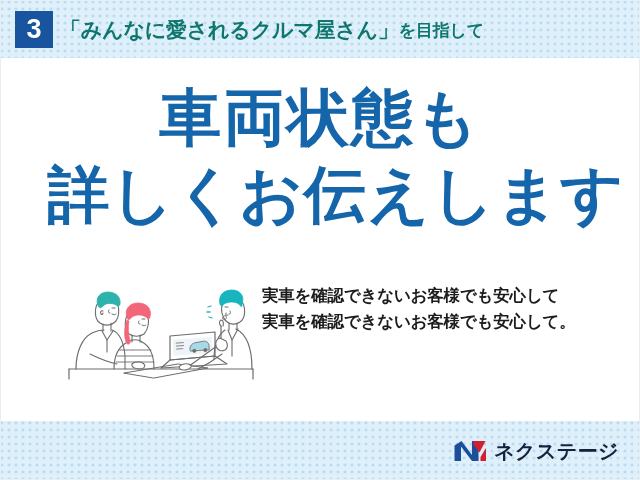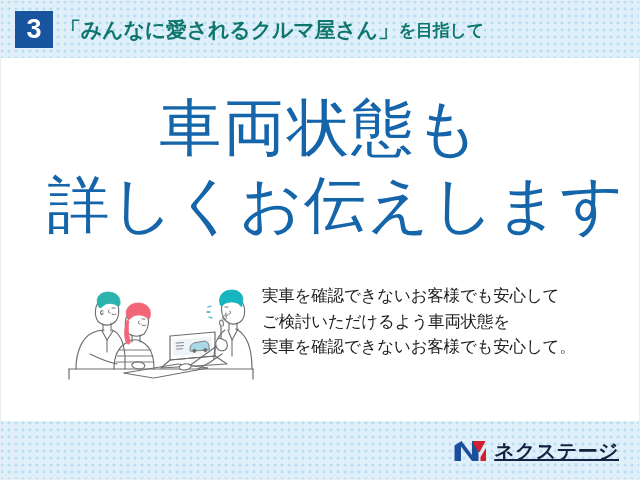--- a/index.html
+++ b/index.html
@@ -90,25 +90,25 @@
   }
   #header-title .suffix {
     font-size: 17px;
     letter-spacing: -0.2px;
   }
 
   
   #headline {
     position: absolute;
     left: 0;
-    top: 96px;
+    top: 86px;
     width: 640px;
     text-align: center;
     color: #1565ab;
-    font-weight: normal;
+    font-weight: bold;
     line-height: 1.02;
     z-index: 10;
   }
   #headline .line1 {
     display: block;
     font-size: 62px;
     letter-spacing: 2px;
   }
   #headline .line2 {
     display: block;
@@ -122,20 +122,21 @@
   #body-copy {
     position: absolute;
     left: 262px;
     top: 283px;
     width: 350px;
     color: #1c1c1c;
     font-size: 16.5px;
     line-height: 25.5px;
     letter-spacing: -0.2px;
     z-index: 10;
+    font-weight: bold;
   }
   #body-copy .copy-line {
     display: block;
     white-space: nowrap;
   }
 
   
   #illustration {
     position: absolute;
     left: 62px;
@@ -161,21 +162,20 @@
     height: 24px;
     flex: 0 0 auto;
   }
   #logo-wordmark {
     color: #15223f;
     font-size: 20px;
     font-weight: bold;
     letter-spacing: 0.4px;
     white-space: nowrap;
     line-height: 1;
-    text-decoration: underline;
   }
 </style>
 </head>
 <body>
 
 <div id="slide">
 
   <div id="header-band" class="dot-band"></div>
 
   <div id="header-badge">3</div>
@@ -185,21 +185,20 @@
       <span class="suffix">を目指して</span>
   </div>
 
   <div id="headline">
     <span class="line1">車両状態も</span>
     <span class="line2">詳しくお伝えします</span>
   </div>
 
   <div id="body-copy">
     <span class="copy-line">実車を確認できないお客様でも安心して</span>
-    <span class="copy-line">ご検討いただけるよう車両状態を</span>
     <span class="copy-line">実車を確認できないお客様でも安心して。</span>
   </div>
 
   <svg id="illustration" viewBox="0 0 198 110">
     <g fill="none" stroke="#6d6d6d" stroke-width="1.1" stroke-linecap="round" stroke-linejoin="round">
 
       <path d="M7 93 L191 93" stroke-width="1.2"></path>
       <path d="M7 93 L7 103 M191 93 L191 103" stroke-width="1.2"></path>
 
       <path d="M62 97 L116 88 L146 92 L92 102 Z" stroke-width="1"></path>

